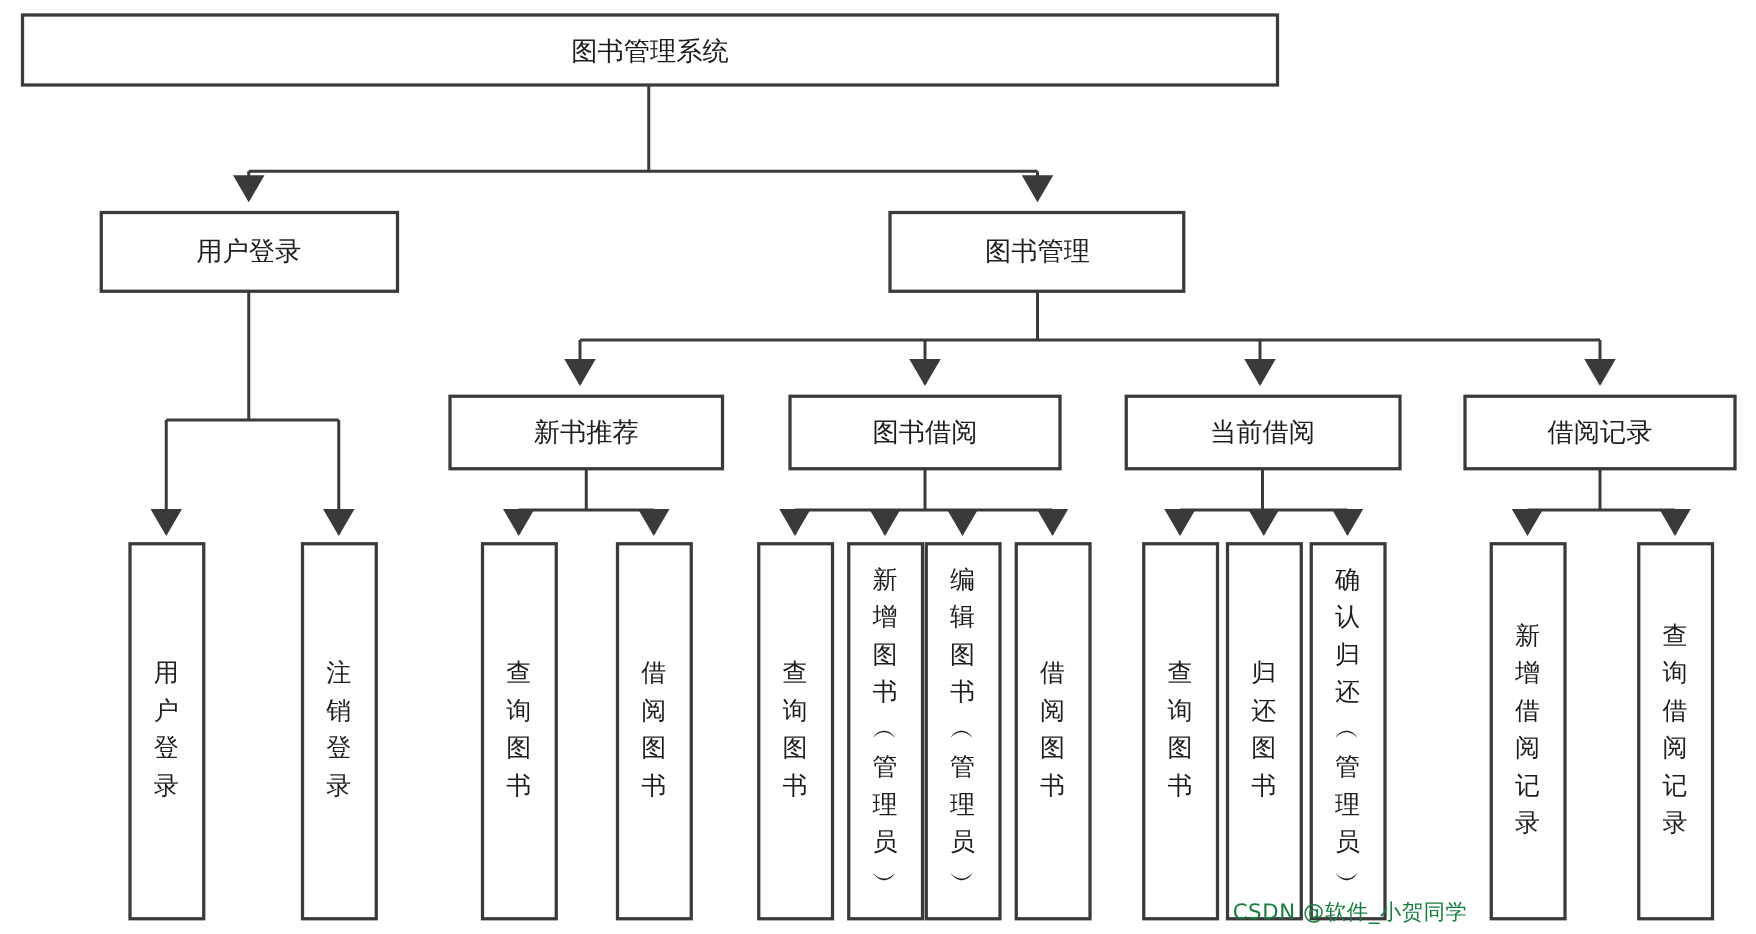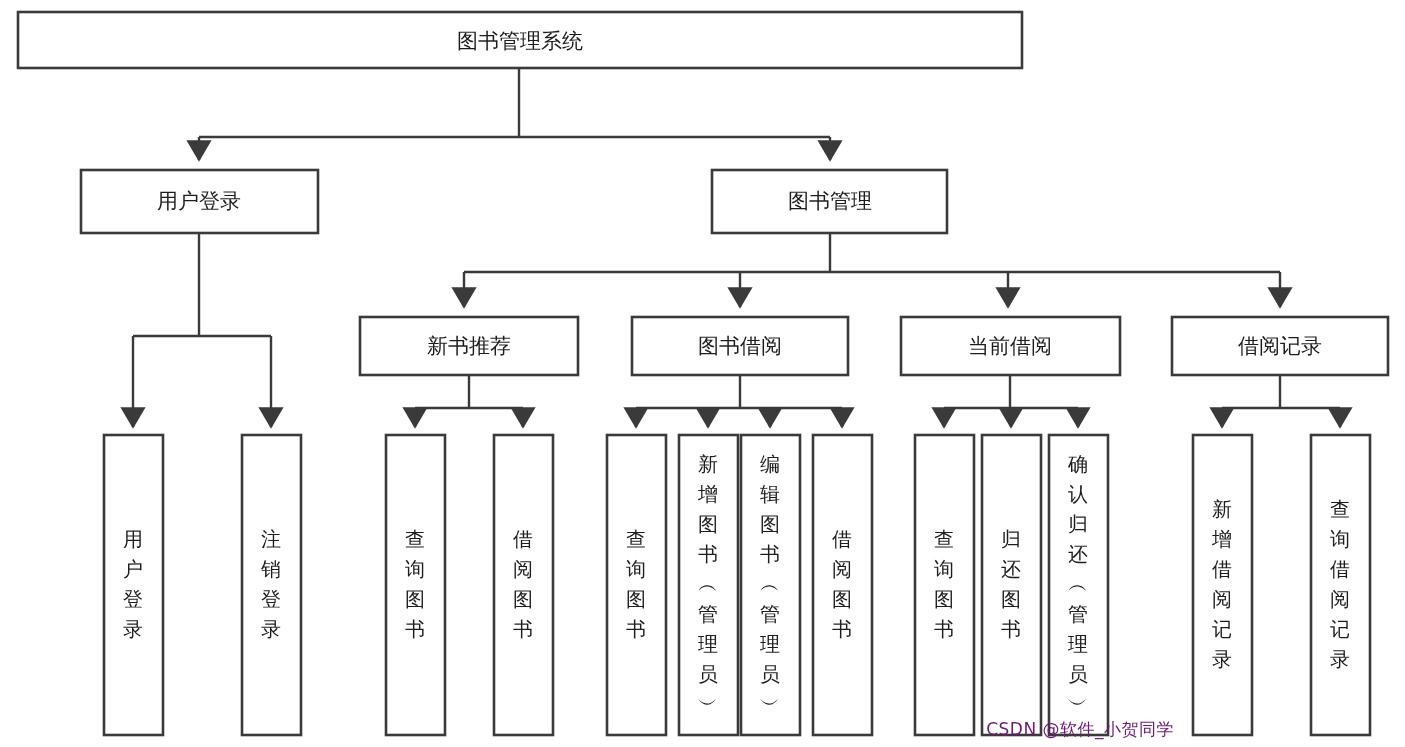--- a/index.html
+++ b/index.html
@@ -51,21 +51,21 @@
     text-anchor: middle;
     dominant-baseline: middle;
   }
   text.node-label.vertical {
     font-size: 20px;
   }
   .watermark {
     position: absolute;
     right: 12px;
     bottom: 6px;
-    color: #701a75;
+    color: #15803d;
     font-size: 17px;
     font-family: "DejaVu Sans", "Liberation Sans", sans-serif;
     letter-spacing: 0.5px;
     white-space: nowrap;
     pointer-events: none;
   }
 </style>
 </head>
 <body>
 

